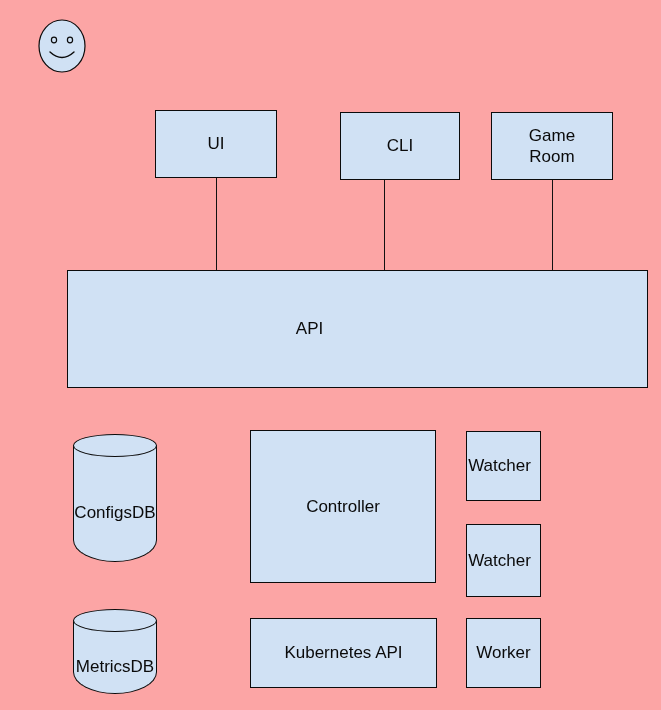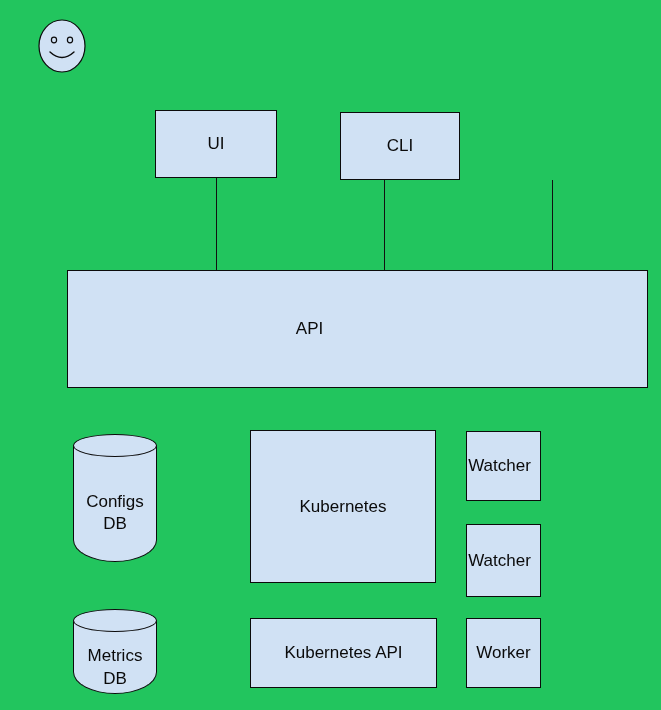--- a/index.html
+++ b/index.html
@@ -8,21 +8,21 @@
     padding: 0;
     background: #000000;
   }
   body {
     font-family: "Liberation Sans", sans-serif;
   }
   #canvas {
     position: relative;
     width: 661px;
     height: 710px;
-    background: #22c55e;
+    background: #fca5a5;
     overflow: hidden;
   }
   .node {
     position: absolute;
     box-sizing: border-box;
     background: #d0e1f4;
     border: 1px solid #0b0b0b;
     color: #0a0a0a;
     display: flex;
     align-items: center;
@@ -77,21 +77,20 @@
     border-radius: 50%;
     box-sizing: border-box;
   }
   .cyl-label {
     position: absolute;
     left: 0;
     right: 0;
     top: 30px;
     bottom: 0;
     display: flex;
-    flex-direction: column;
     align-items: center;
     justify-content: center;
     color: #0a0a0a;
     font-size: 17px;
     line-height: 1.3;
     text-align: center;
     pointer-events: none;
   }
 
   
@@ -126,20 +125,26 @@
   <div class="connector v" style="left:552px; top:180px; height:90px;"></div>
 
   <div class="node" style="left:155px; top:110px; width:122px; height:68px;">
     <span class="label">UI</span>
   </div>
 
   <div class="node" style="left:340px; top:112px; width:120px; height:68px;">
     <span class="label">CLI</span>
   </div>
 
+  <div class="node two-line" style="left:491px; top:112px; width:122px; height:68px;">
+    <span class="label">
+      <span>Game</span><br>
+      <span>Room</span>
+    </span>
+  </div>
 
   <div class="node" style="left:67px; top:270px; width:581px; height:118px;">
     <span class="label" style="position:relative; left:-48px;">API</span>
   </div>
 
   <div class="cylinder" style="left:73px; top:434px; width:84px; height:128px;">
     <div class="cyl-body"></div>
     <div class="cyl-top"></div>
     <div class="cyl-label">
       <span>Configs</span>
@@ -150,21 +155,21 @@
   <div class="cylinder" style="left:73px; top:609px; width:84px; height:85px;">
     <div class="cyl-body"></div>
     <div class="cyl-top"></div>
     <div class="cyl-label" style="top:32px;">
       <span>Metrics</span>
       <span>DB</span>
     </div>
   </div>
 
   <div class="node" style="left:250px; top:430px; width:186px; height:153px;">
-    <span class="label">Kubernetes</span>
+    <span class="label">Controller</span>
   </div>
 
   <div class="node overflow-label" style="left:466px; top:431px; width:75px; height:70px;">
     <span class="label" style="position:relative; left:-4px;">Watcher</span>
   </div>
 
   <div class="node overflow-label" style="left:466px; top:524px; width:75px; height:73px;">
     <span class="label" style="position:relative; left:-4px;">Watcher</span>
   </div>
 

